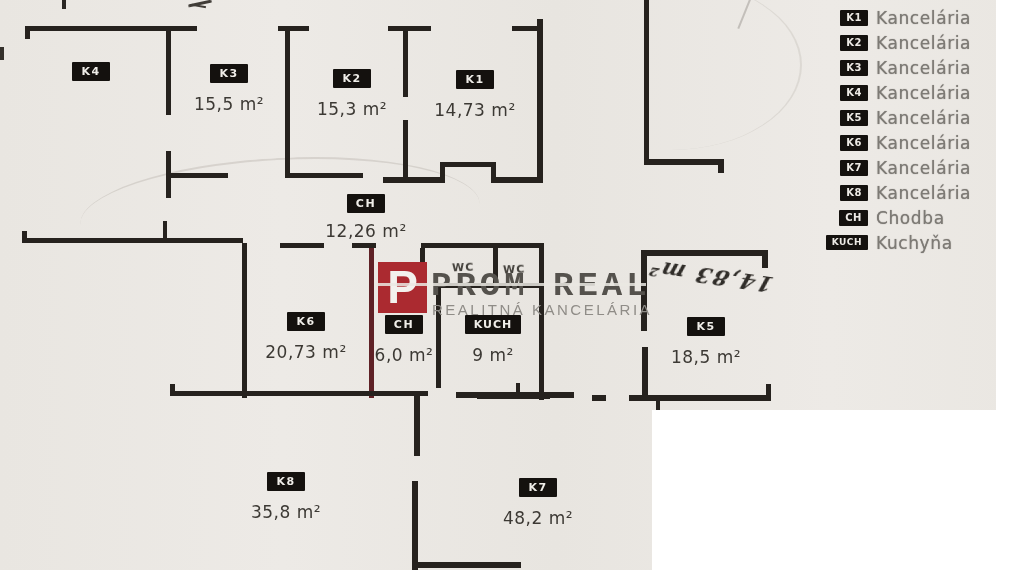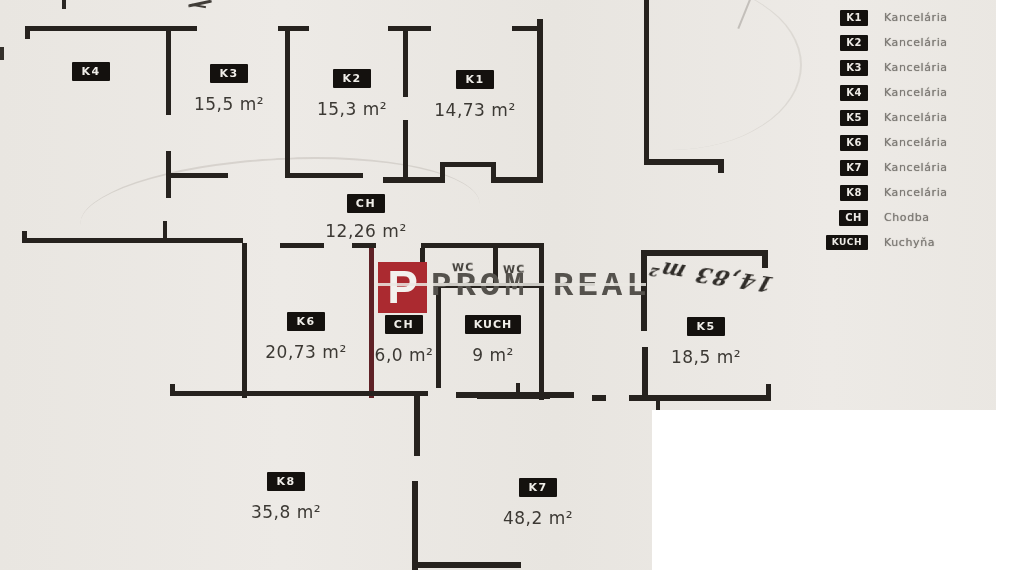--- a/index.html
+++ b/index.html
@@ -57,21 +57,21 @@
   
   .legend{position:absolute;left:824px;top:5px;width:170px;}
   .legend-row{display:flex;align-items:center;height:25px;}
   .legend-badgewrap{width:44px;display:flex;justify-content:flex-end;}
   .legend-badge{
     display:inline-block;background:#14110e;color:#edeae5;
     font-weight:bold;font-size:10px;line-height:1;padding:3px 6px;
     letter-spacing:0.5px;border-radius:1px;filter:blur(0.55px);
   }
   .legend-label{
-    margin-left:16px;font-size:11px;color:#7d7a75;letter-spacing:0.6px;
+    margin-left:8px;font-size:17px;color:#7d7a75;letter-spacing:0.6px;
     filter:blur(0.4px);text-shadow:0 0 1px rgba(122,119,113,.85);
   }
   .patch{position:absolute;background:#ffffff;}
 </style>
 </head>
 <body>
 
 <div class="page">
 
   <div class="artifact" style="left:80px;top:158px;width:400px;height:110px;border-top:2px solid rgba(150,144,135,.25);border-radius:50%;transform:rotate(-3deg);"></div>
@@ -187,20 +187,21 @@
 
   <div class="wc" style="left:452px;top:261px;">WC</div>
   <div class="wc" style="left:503px;top:263px;">WC</div>
 
   <div class="handwritten">14,83 m²</div>
 
   <div class="wm-logo">
     <span class="pletter">P</span>
   </div>
   <div class="wm-title">PROM REAL</div>
+  <div class="wm-sub">REALITNÁ KANCELÁRIA</div>
   <div class="wm-slice"></div>
 
   <div class="legend">
     <div class="legend-row">
       <span class="legend-badgewrap">
           <span class="legend-badge">K1</span>
         </span>
       <span class="legend-label">Kancelária</span>
     </div>
     <div class="legend-row">

